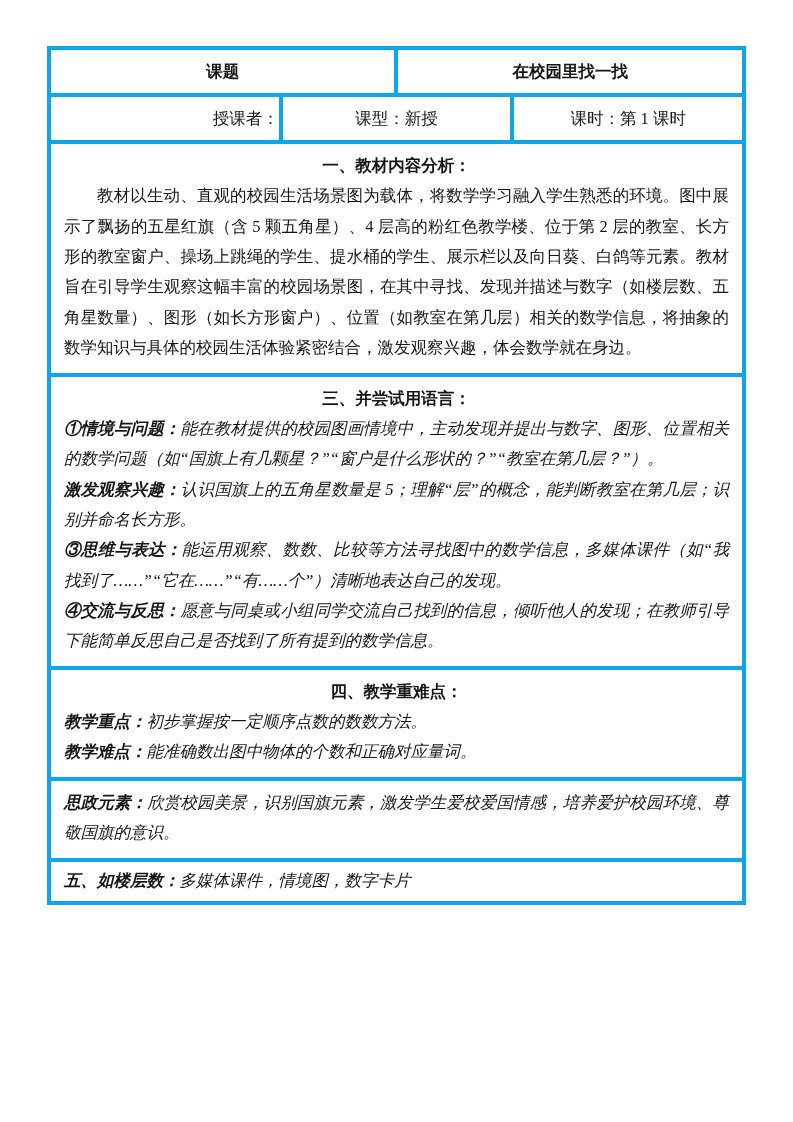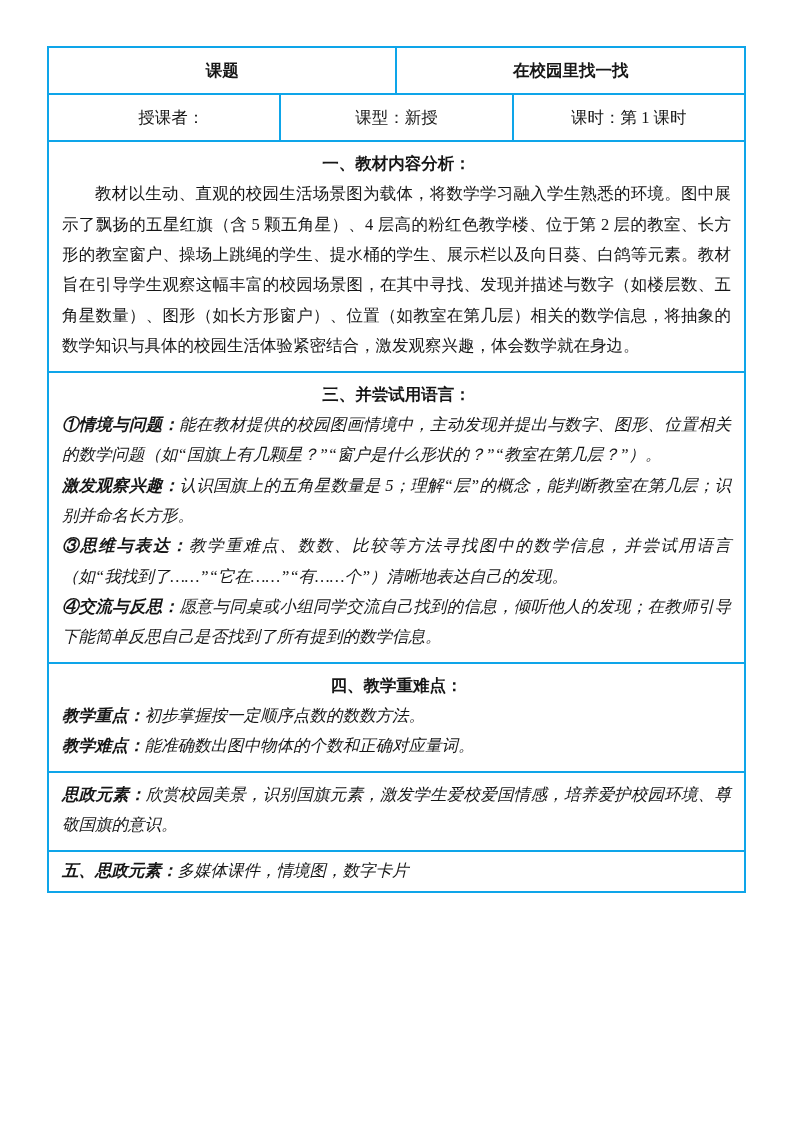--- a/index.html
+++ b/index.html
@@ -14,28 +14,28 @@
     font-family: "Liberation Serif", "DejaVu Serif", serif;
     color: #161616;
     font-size: 16.5px;
   }
   table.doc {
     width: 100%;
     border-collapse: collapse;
     table-layout: fixed;
   }
   table.doc td {
-    border: 2px solid #0ea5e9;
+    border: 4px solid #0ea5e9;
     vertical-align: middle;
     margin-top: 44px;
   }
   .hdr-row td { height: 47px; }
   .center { text-align: center; }
   .bold { font-weight: bold; }
-  .pad-left { padding-left: 14px; text-align: center; }
+  .pad-left { padding-left: 14px; text-align: right; }
   td.section {
     padding: 7px 13px 9px 13px;
     line-height: 1.84;
     text-align: justify;
     vertical-align: top;
   }
   .sec-heading { font-weight: bold; text-align: center; }
   p.indent { text-indent: 2em; }
   .lead { font-weight: bold; }
   p.flush { text-indent: 0; font-style: italic; }
@@ -73,40 +73,40 @@
         <p class="indent">教材以生动、直观的校园生活场景图为载体，将数学学习融入学生熟悉的环境。图中展示了飘扬的五星红旗（含 5 颗五角星）、4 层高的粉红色教学楼、位于第 2 层的教室、长方形的教室窗户、操场上跳绳的学生、提水桶的学生、展示栏以及向日葵、白鸽等元素。教材旨在引导学生观察这幅丰富的校园场景图，在其中寻找、发现并描述与数字（如楼层数、五角星数量）、图形（如长方形窗户）、位置（如教室在第几层）相关的数学信息，将抽象的数学知识与具体的校园生活体验紧密结合，激发观察兴趣，体会数学就在身边。</p>
       </td>
     </tr>
 
 
     <tr>
       <td colspan="6" class="section">
         <div class="sec-heading">三、并尝试用语言：</div>
         <p class="flush"><span class="lead">①情境与问题：</span><span>能在教材提供的校园图画情境中，主动发现并提出与数字、图形、位置相关的数学问题（如“国旗上有几颗星？”“窗户是什么形状的？”“教室在第几层？”）。</span></p>
         <p class="flush"><span class="lead">激发观察兴趣：</span><span>认识国旗上的五角星数量是 5；理解“层”的概念，能判断教室在第几层；识别并命名长方形。</span></p>
-        <p class="flush"><span class="lead">③思维与表达：</span><span>教学重难点、数数、比较等方法寻找图中的数学信息，并尝试用语言（如“我找到了……”“它在……”“有……个”）清晰地表达自己的发现。</span></p>
+        <p class="flush"><span class="lead">③思维与表达：</span><span>能运用观察、数数、比较等方法寻找图中的数学信息，多媒体课件（如“我找到了……”“它在……”“有……个”）清晰地表达自己的发现。</span></p>
         <p class="flush"><span class="lead">④交流与反思：</span><span>愿意与同桌或小组同学交流自己找到的信息，倾听他人的发现；在教师引导下能简单反思自己是否找到了所有提到的数学信息。</span></p>
       </td>
     </tr>
 
     <tr>
       <td colspan="6" class="section">
         <div class="sec-heading">四、教学重难点：</div>
         <p class="flush"><span class="lead">教学重点：</span><span>初步掌握按一定顺序点数的数数方法。</span></p>
         <p class="flush"><span class="lead">教学难点：</span><span>能准确数出图中物体的个数和正确对应量词。</span></p>
       </td>
     </tr>
 
     <tr>
       <td colspan="6" class="section">
         <p class="flush"><span class="lead">思政元素：</span><span>欣赏校园美景，识别国旗元素，激发学生爱校爱国情感，培养爱护校园环境、尊敬国旗的意识。</span></p>
       </td>
     </tr>
 
     <tr>
       <td colspan="6" class="single-line">
-        <p class="flush"><span class="lead">五、思政元素：</span><span>多媒体课件，情境图，数字卡片</span></p>
+        <p class="flush"><span class="lead">五、如楼层数：</span><span>多媒体课件，情境图，数字卡片</span></p>
       </td>
     </tr>
 
   </tbody>
     </table>
 </div>
 
 </body></html>

